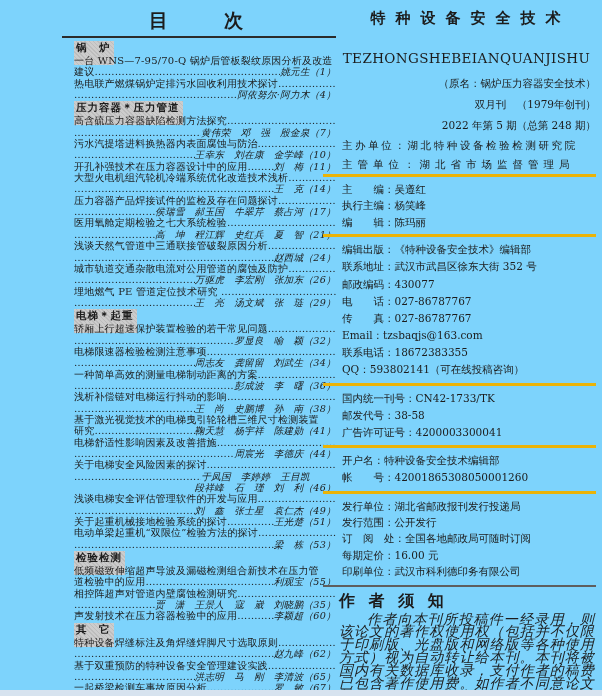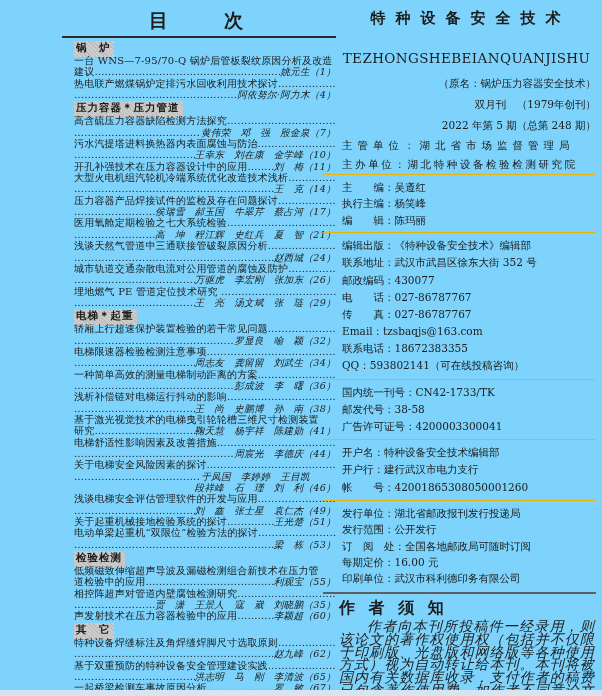--- a/index.html
+++ b/index.html
@@ -8,33 +8,33 @@
   
   .left-col{position:absolute;left:62px;top:8px;width:274px;}
   .toc-title{text-align:center;font-size:19px;font-weight:bold;letter-spacing:6px;line-height:24px;}
   .toc-rule{border-top:2px solid #2b2b2b;margin-top:4px;}
   .toc-rows{padding-left:12px;margin-top:3px;}
   .toc-row{display:flex;height:11.35px;line-height:11.35px;font-size:10px;white-space:nowrap;}
   .toc-row .l{flex:1 1 auto;overflow:hidden;letter-spacing:0.2px;}
   .toc-row .r{flex:0 0 auto;font-style:italic;font-size:9.6px;letter-spacing:0.3px;}
   .toc-row.pad{padding-right:26px;}
   .sec-header{height:13px;line-height:13px;font-size:10.5px;font-weight:bold;margin:1px 0;}
-  .sec-header span{background:#c2c2c2;padding:0 3px 4px 2px;letter-spacing:1px;
+  .sec-header span{background:#c2c2c2;padding:0 3px 12px 2px;letter-spacing:1px;
         background-image:repeating-linear-gradient(45deg,#bdbdbd 0 1px,#cccccc 1px 3px);}
   
   .right-col{position:absolute;left:337px;top:8px;width:259px;font-size:10.5px;}
   .j-title{font-size:15px;font-weight:bold;text-align:center;letter-spacing:10px;
            white-space:nowrap;margin-left:8px;line-height:20px;}
   .j-pinyin{font-size:13.5px;text-align:center;margin-top:20px;line-height:20px;letter-spacing:0.4px;}
   .j-center{text-align:right;height:21px;line-height:21px;}
   .j-center.first{margin-top:5px;}
   .j-left{height:19px;line-height:19px;padding-left:5px;white-space:nowrap;}
   .j-sup{letter-spacing:5px;}
   .j-org{letter-spacing:2.6px;}
-  .j-block{border-top:1px solid #eab308;margin-left:-14px;padding:4px 0 4px 19px;}
+  .j-block{border-top:3px solid #eab308;margin-left:-14px;padding:4px 0 4px 19px;}
   .j-line{height:17.2px;line-height:17.2px;white-space:nowrap;}
   #jblocks .j-block:nth-child(1) .j-line{height:16.4px;line-height:16.4px;}
   #jblocks .j-block:nth-child(5) .j-line{height:16.4px;line-height:16.4px;}
   .notice{border-top:2.5px solid #5e5e5e;border-bottom:2px solid #2a2a2a;
           margin-left:-14px;padding:5px 2px 8px 16px;margin-top:1px;}
   .notice-title{text-align:left;font-size:16px;font-weight:bold;letter-spacing:4px;line-height:17px;}
   .notice-body{margin-top:4px;font-size:14px;line-height:12.9px;text-align:justify;
                font-style:italic;text-indent:2em;letter-spacing:0.2px;}
   .bottom-strip{position:absolute;left:0;right:0;bottom:0;height:6px;background:#d7e3ef;}
 </style>
@@ -258,22 +258,22 @@
         </div>
       </div>
   </div>
 
   <div class="right-col">
     <div class="j-title">特种设备安全技术</div>
     <div class="j-pinyin">TEZHONGSHEBEIANQUANJISHU</div>
     <div class="j-center first">（原名：锅炉压力容器安全技术）</div>
     <div class="j-center">双月刊　（1979年创刊）</div>
     <div class="j-center">2022 年第 5 期（总第 248 期）</div>
+    <div class="j-left j-org">主办单位：湖北特种设备检验检测研究院</div>
     <div class="j-left j-sup">主管单位：湖北省市场监督管理局</div>
-    <div class="j-left j-org">主办单位：湖北特种设备检验检测研究院</div>
     <div id="jblocks">
         <div class="j-block">
           <div class="j-line">主　　编：吴遵红</div>
           <div class="j-line">执行主编：杨笑峰</div>
           <div class="j-line">编　　辑：陈玛丽</div>
         </div>
         <div class="j-block">
           <div class="j-line">编辑出版：《特种设备安全技术》编辑部</div>
           <div class="j-line">联系地址：武汉市武昌区徐东大街 352 号</div>
           <div class="j-line">邮政编码：430077</div>
@@ -283,21 +283,20 @@
           <div class="j-line">联系电话：18672383355</div>
           <div class="j-line">QQ：593802141（可在线投稿咨询）</div>
         </div>
         <div class="j-block">
           <div class="j-line">国内统一刊号：CN42-1733/TK</div>
           <div class="j-line">邮发代号：38-58</div>
           <div class="j-line">广告许可证号：4200003300041</div>
         </div>
         <div class="j-block">
           <div class="j-line">开户名：特种设备安全技术编辑部</div>
-          <div class="j-line">开户行：建行武汉市电力支行</div>
           <div class="j-line">帐　　号：42001865308050001260</div>
         </div>
         <div class="j-block">
           <div class="j-line">发行单位：湖北省邮政报刊发行投递局</div>
           <div class="j-line">发行范围：公开发行</div>
           <div class="j-line">订　阅　处：全国各地邮政局可随时订阅</div>
           <div class="j-line">每期定价：16.00 元</div>
           <div class="j-line">印刷单位：武汉市科利德印务有限公司</div>
         </div>
       </div>

